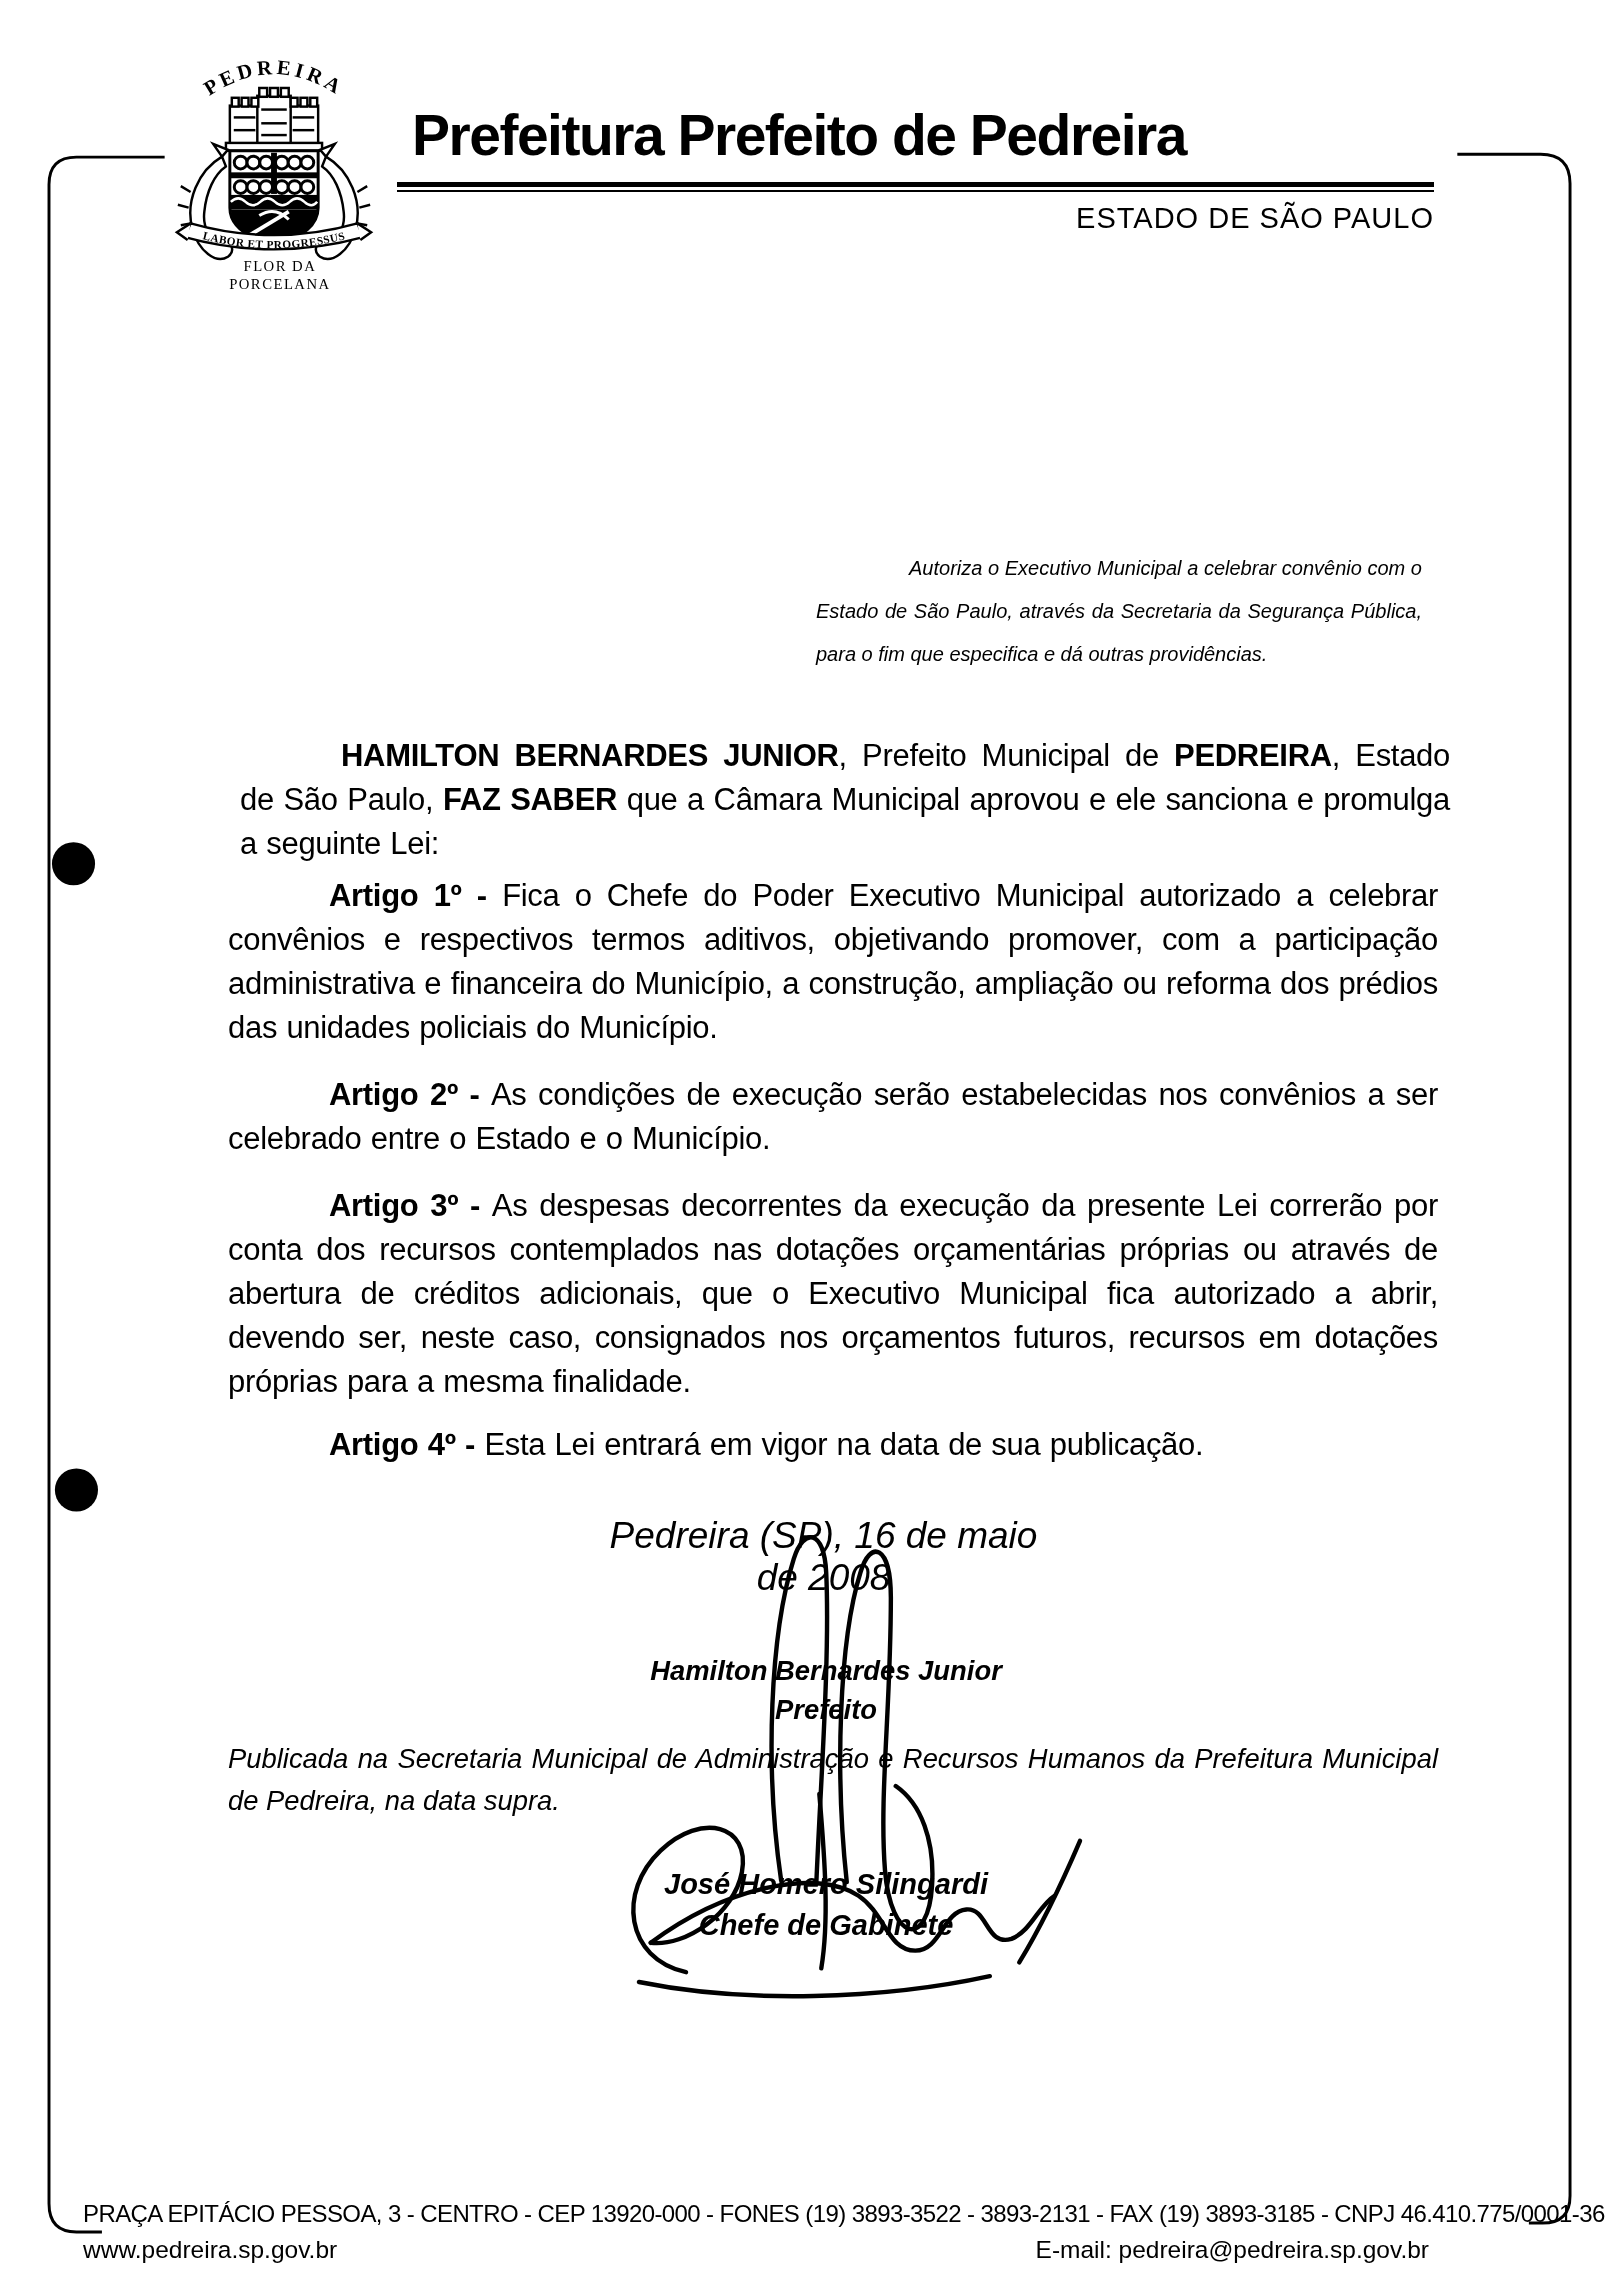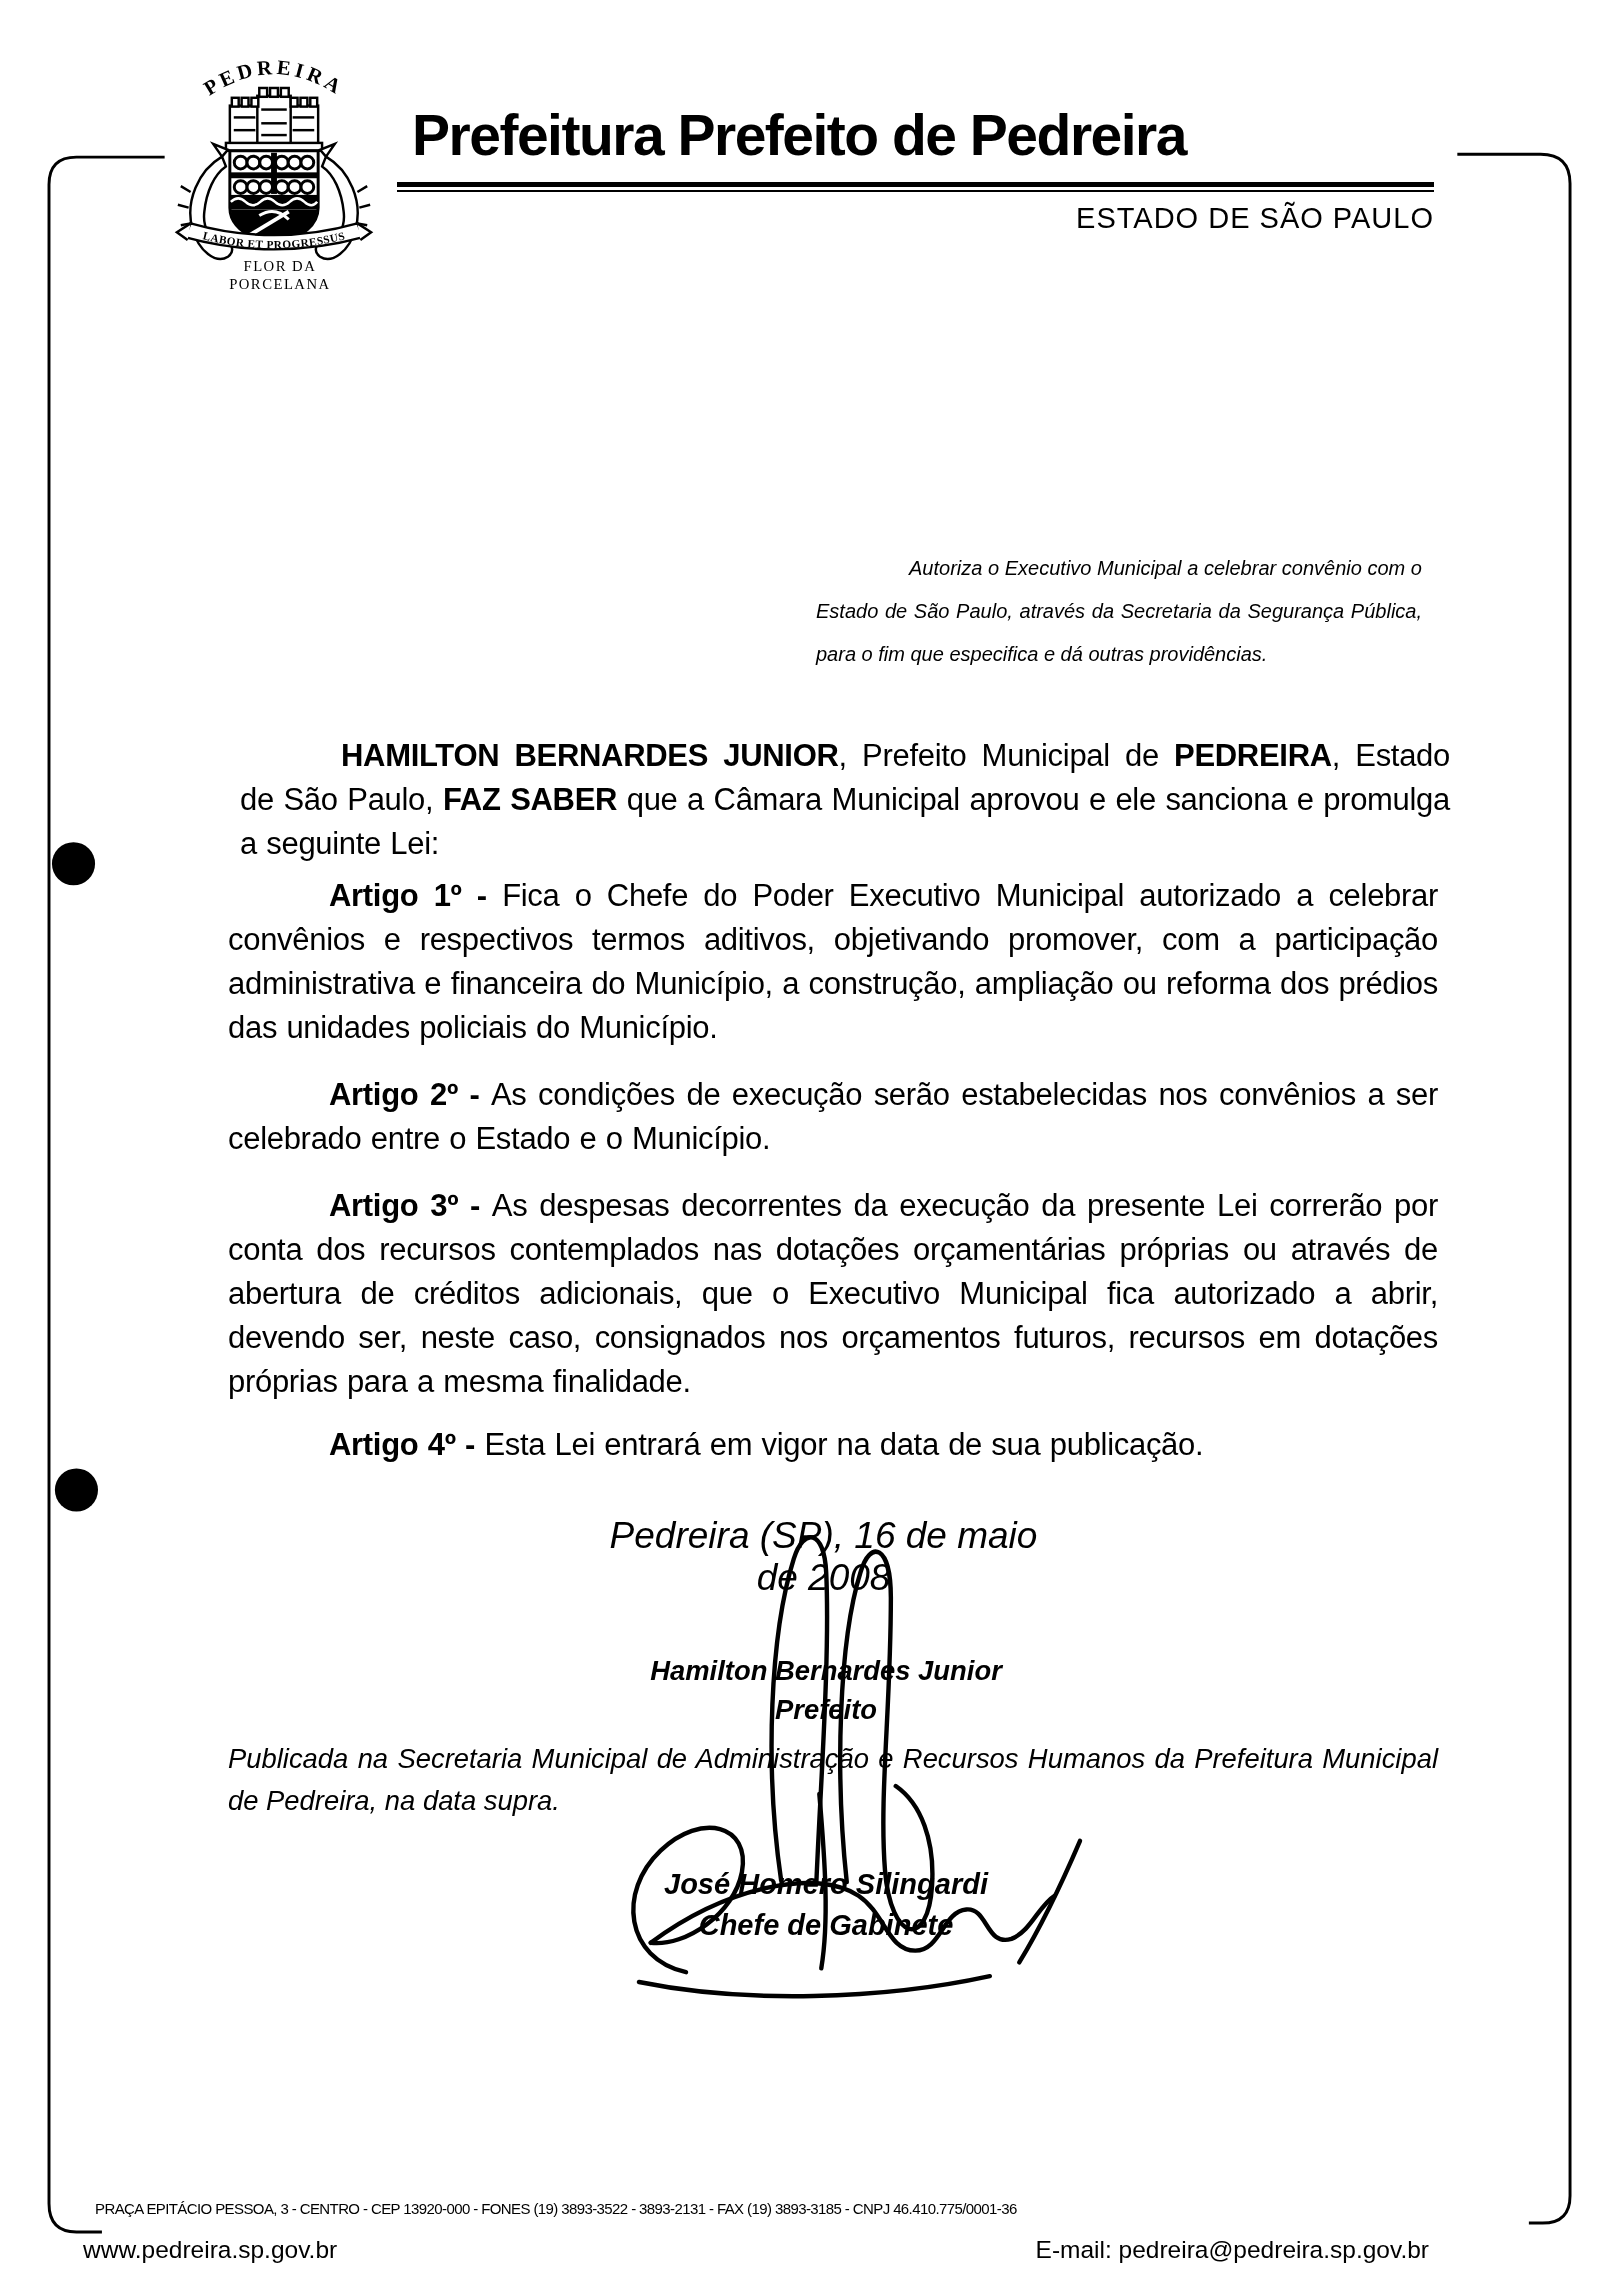--- a/index.html
+++ b/index.html
@@ -32,22 +32,22 @@
   .a4{top:1423px;}
   .b{font-weight:bold;}
   .dateline{position:absolute;left:608px;top:1515px;width:431px;text-align:center;
     font-size:37px;font-style:italic;}
   .sig-block{position:absolute;text-align:center;font-style:italic;font-weight:bold;}
   .mayor{left:581px;top:1651px;width:490px;font-size:27.4px;line-height:39px;}
   .chief{left:581px;top:1864px;width:490px;font-size:29px;line-height:41px;}
   .pubnote{position:absolute;left:228px;top:1738px;width:1210px;font-size:27.4px;
     font-style:italic;line-height:42px;text-align:justify;}
   
-  .f-line1{position:absolute;left:83px;top:2200px;font-size:15px;letter-spacing:-0.6px;
-    white-space:nowrap;margin-left:12px;}
+  .f-line1{position:absolute;left:83px;top:2200px;font-size:24px;letter-spacing:-0.6px;
+    white-space:nowrap;}
   .f-www{position:absolute;left:83px;top:2236px;font-size:24.5px;}
   .f-mail{position:absolute;right:192px;top:2236px;font-size:24.5px;}
   .overlay{position:absolute;left:0;top:0;pointer-events:none;}
 </style>
 </head>
 <body>
 
 <div class="page">
 
   <svg class="overlay" width="1621" height="2294" viewBox="0 0 1654 2340">

